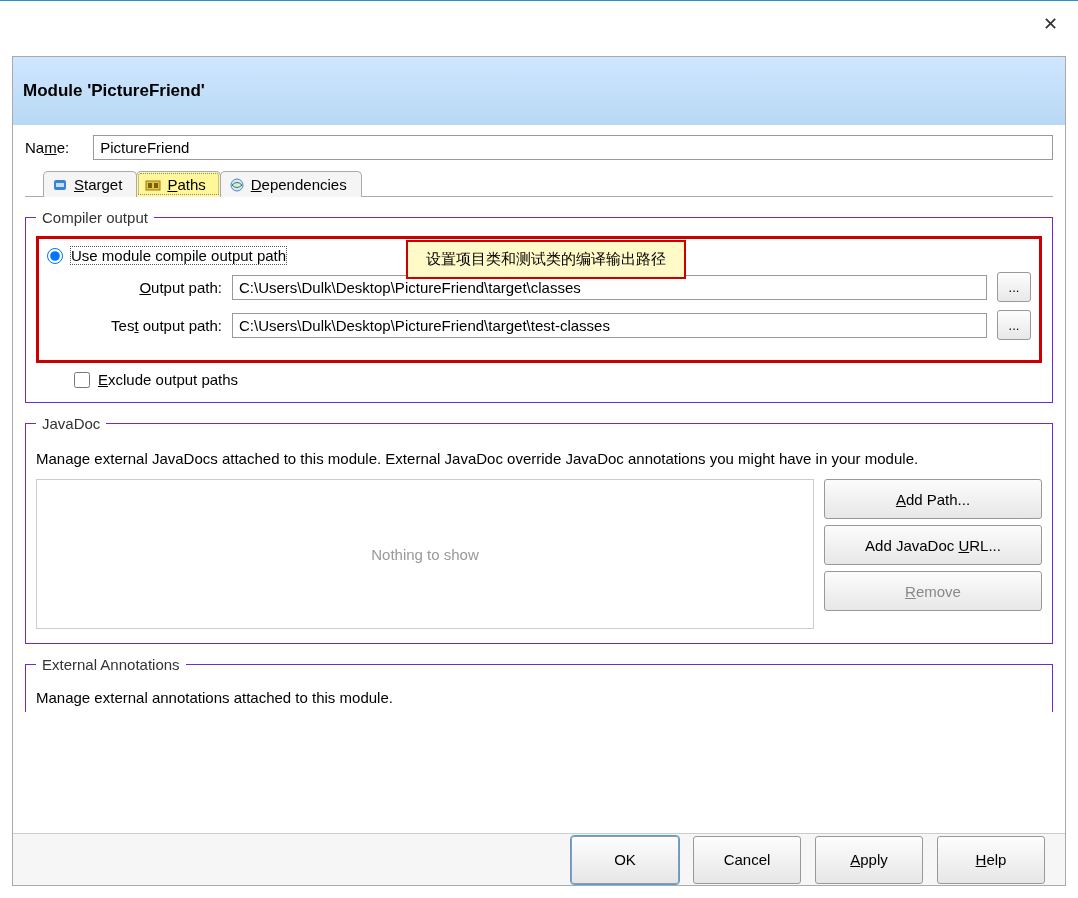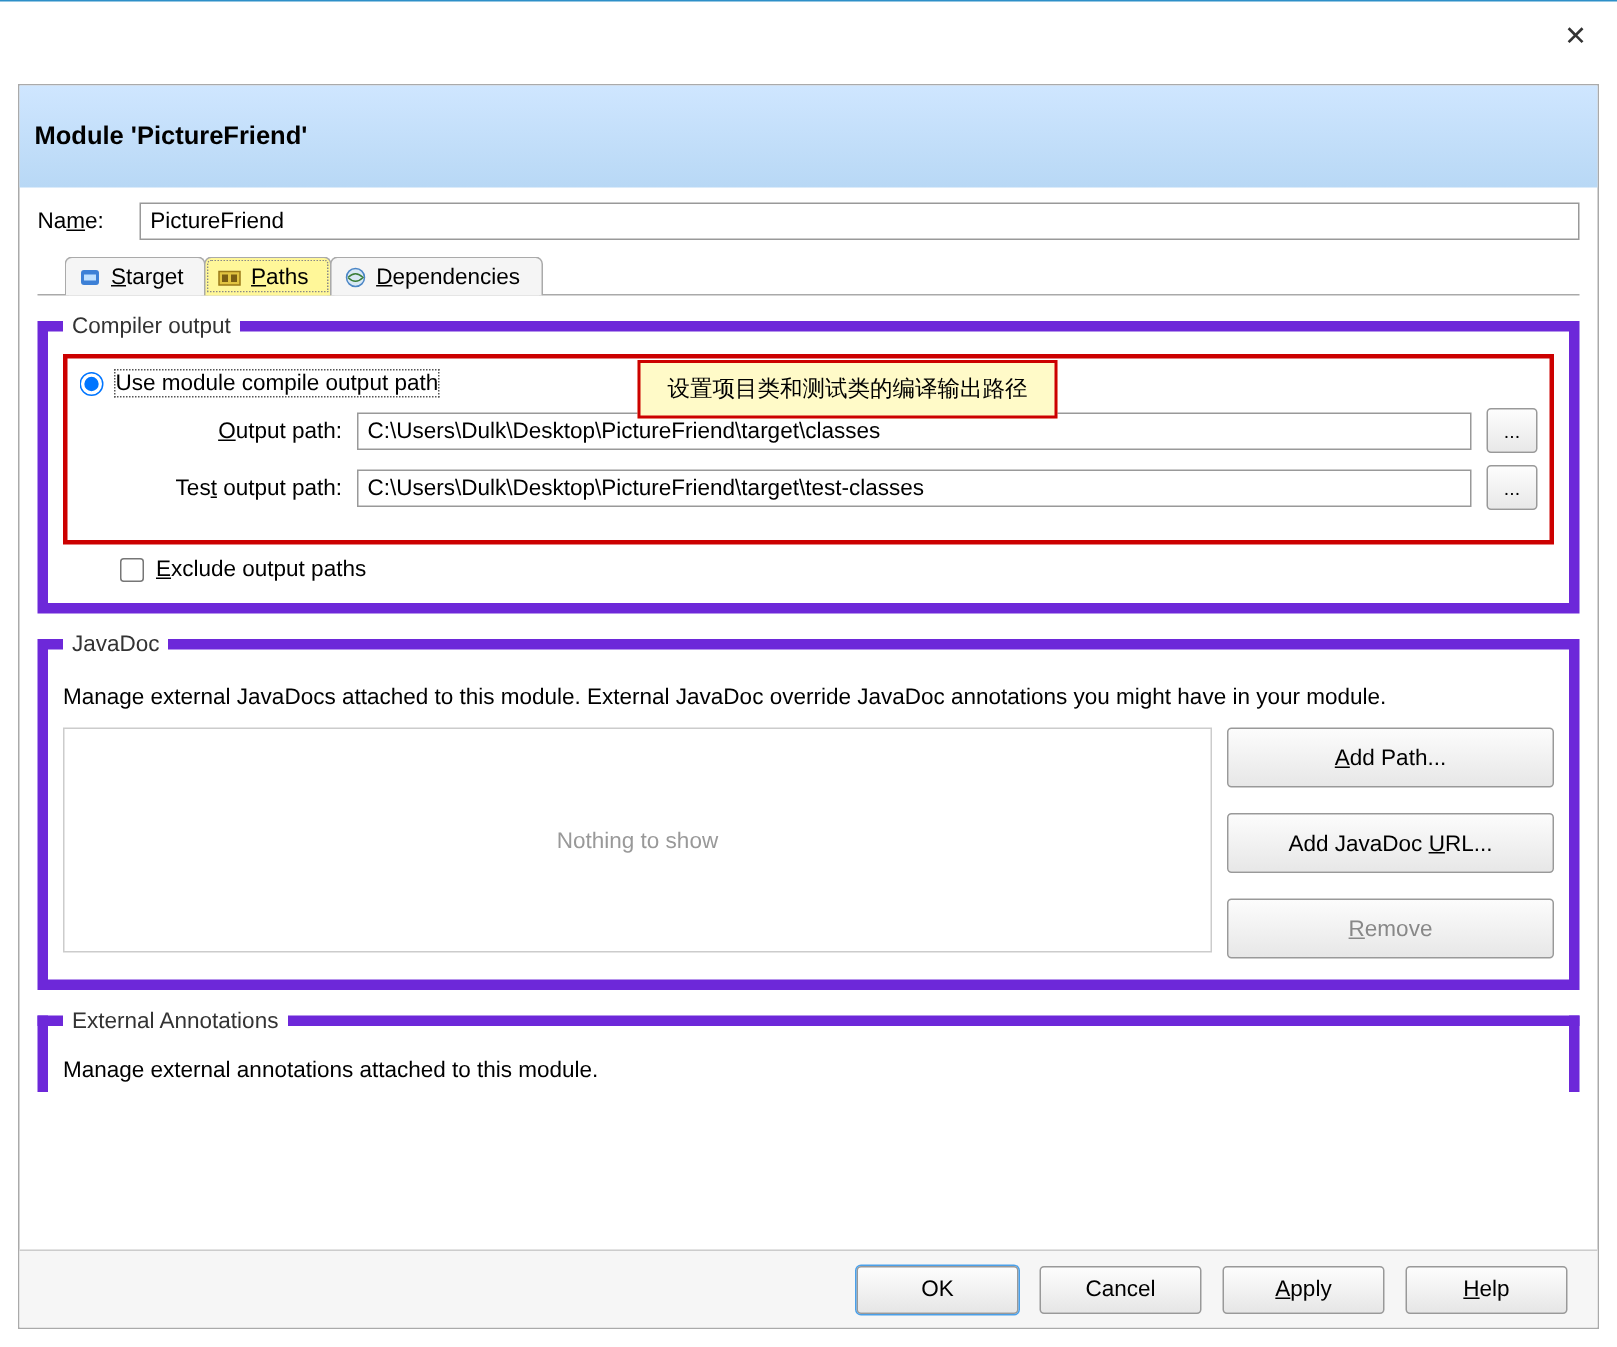--- a/index.html
+++ b/index.html
@@ -85,21 +85,21 @@
   z-index: 1;
 }
 .tab-icon {
   width: 16px; height: 16px;
   display: inline-flex;
   align-items: center;
   justify-content: center;
 }
 .ul { text-decoration: underline; }
 fieldset {
-  border: 7px solid #6d28d9;
+  border: 1px solid #6d28d9;
   margin-bottom: 12px;
   padding: 10px 10px 14px 10px;
 }
 fieldset legend {
   padding: 0 6px;
   color: #333;
   font-size: 15px;
 }
 .radio-row {
   display: flex; align-items: center; gap: 8px;
@@ -135,21 +135,21 @@
   font-size: 13px;
   border-radius: 3px;
 }
 .cb-row {
   display: flex; align-items: flex-end; gap: 8px;
   margin: 6px 0 0 38px;
 }
 .cb-row input { width: 16px; height: 16px; }
 .callout {
   position: absolute;
-  left: 412px;
+  left: 393px;
   top: 183px;
   border: 2px solid #c00;
   background: #fffac8;
   padding: 8px 18px;
   font-size: 15px;
   font-family: "SimSun","Microsoft YaHei",sans-serif;
 }
 .javadoc-desc { margin: 6px 0 10px 0; line-height: 1.4; }
 .javadoc-body { display: flex; gap: 10px; }
 .jd-list {
@@ -159,21 +159,21 @@
   height: 150px;
   display: flex;
   align-items: center;
   justify-content: center;
   color: #999;
 }
 .jd-buttons {
   width: 218px;
   display: flex;
   flex-direction: column;
-  gap: 17px;
+  gap: 6px;
 }
 .jd-buttons button {
   height: 40px;
   border: 1px solid #999;
   background: linear-gradient(#fcfcfc,#e7e7e7);
   font-size: 15px;
   border-radius: 3px;
   cursor: pointer;
 }
 .jd-buttons button.disabled {
@@ -188,21 +188,21 @@
   border-top: 1px solid #ccc;
   display: flex;
   justify-content: flex-end;
   align-items: center;
   gap: 14px;
   padding: 0 20px;
   background: #f6f6f6;
 }
 .btn-bar button {
   width: 108px;
-  height: 32px;
+  height: 48px;
   border: 1px solid #999;
   background: linear-gradient(#fdfdfd,#e6e6e6);
   border-radius: 3px;
   font-size: 15px;
   cursor: pointer;
 }
 .btn-bar button.primary {
   outline: 1px solid #4aa0e9;
   outline-offset: 0;
 }

